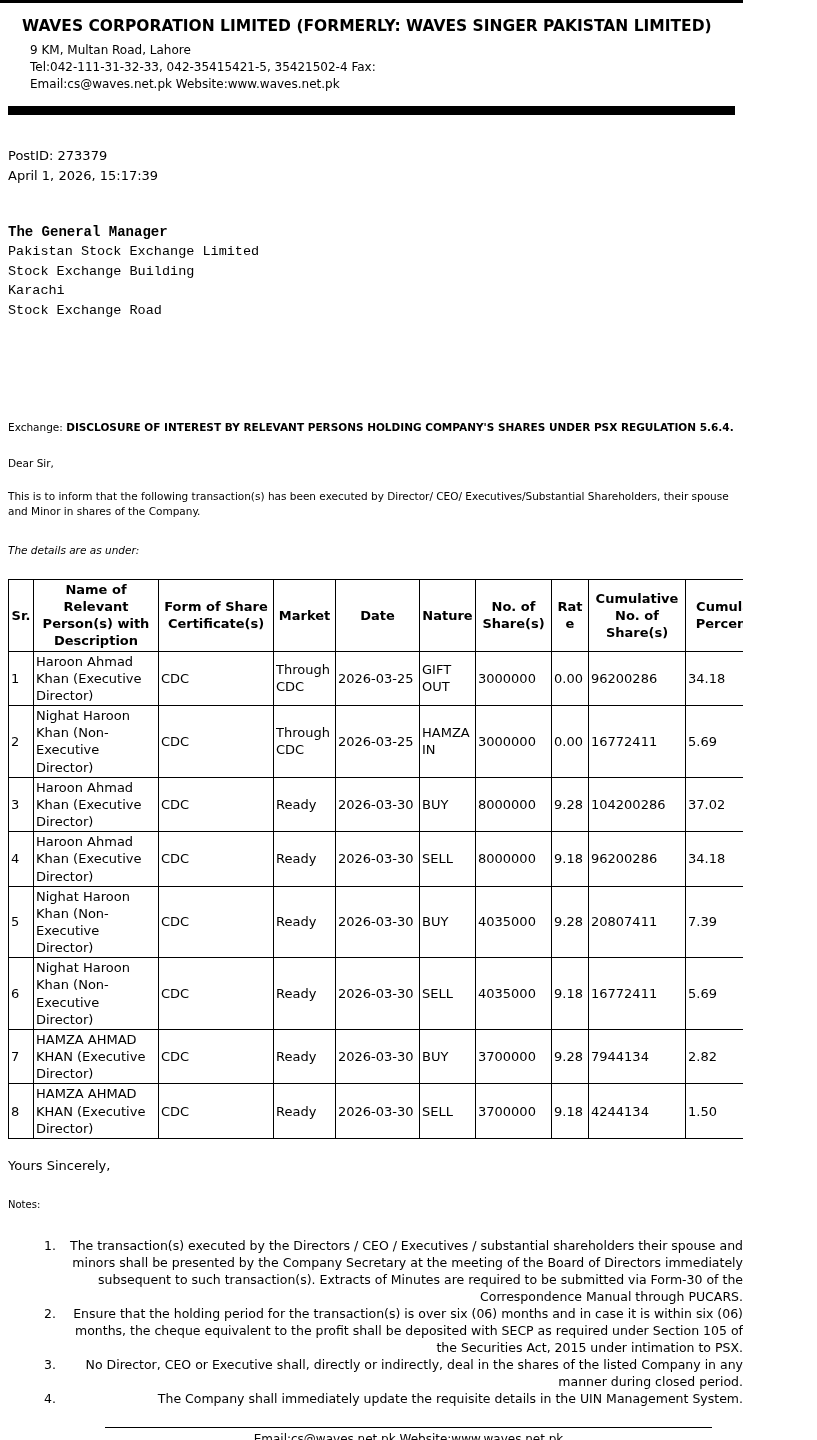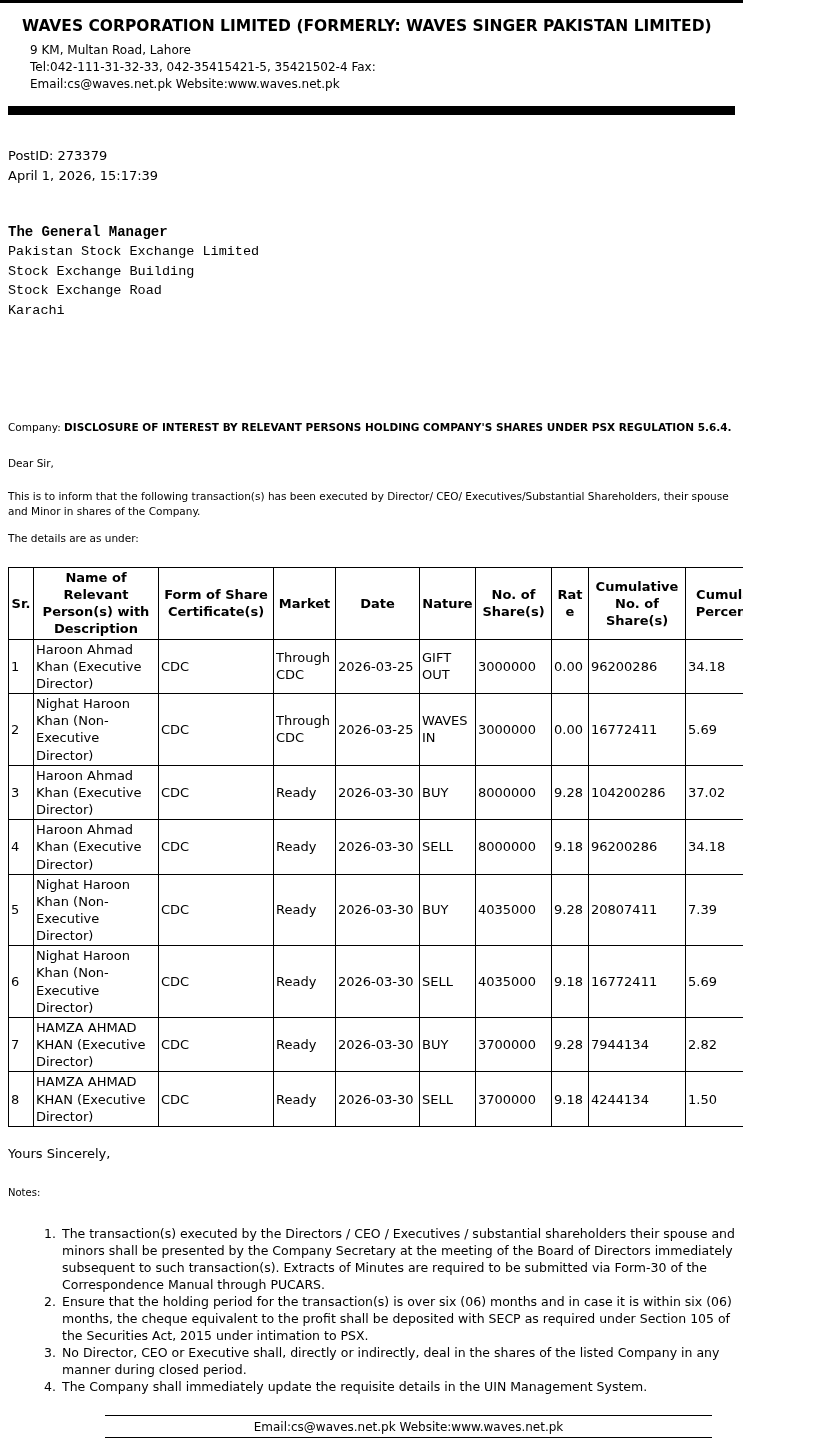--- a/index.html
+++ b/index.html
@@ -24,21 +24,21 @@
   .recipient { margin: 37px 0 0 8px; font-family: Liberation Mono, monospace; }
   .recipient-title { font-size: 14px; font-weight: bold; line-height: 19px; }
   .recipient-line { font-size: 13.5px; line-height: 19.5px; }
 
   .subject { margin: 100px 0 0 8px; font-size: 10.5px; line-height: 14px; max-width: 790px; }
   .subject b { font-weight: bold; margin-top: 44px; }
 
   .small-text { font-size: 10.5px; line-height: 15px; }
   .salutation { margin: 22px 0 0 8px; }
   .intro { margin: 18px 0 0 8px; max-width: 748px; }
-  .details-line { margin: 12px 0 0 8px; }
+  .details-line { margin: 24px 0 0 8px; font-style: italic; }
 
   table.tx-table {
     border-collapse: collapse;
     table-layout: fixed;
     width: 781px;
     margin: 21px 0 0 8px;
     font-size: 13px;
   }
   .tx-table th, .tx-table td {
     border: 1px solid #000;
@@ -55,21 +55,21 @@
   .sincerely { margin: 18px 12px 0 8px; font-size: 13px; line-height: 17px; }
   .notes-label { margin: 24px 0 0 8px; font-size: 10px; line-height: 13px; }
 
   ol.notes-list {
     margin: 26px 0 0 8px;
     padding-left: 52px;
     font-size: 12.5px;
     line-height: 17px;
     max-width: 782px;
   }
-  ol.notes-list li { padding-left: 2px; }
+  ol.notes-list li { padding-left: 2px; text-align: right; }
 
   .footer { margin-top: 20px; }
   .footer-box {
     margin-left: 105px;
     width: 607px;
     border-top: 1px solid #000;
     border-bottom: 1px solid #000;
     padding: 3px 0 2px 0;
     text-align: center;
     font-size: 12px;
@@ -96,25 +96,25 @@
 
   <section class="meta">
     <div>PostID: 273379</div>
     <div>April 1, 2026, 15:17:39</div>
   </section>
 
   <section class="recipient">
     <div class="recipient-title">The General Manager</div>
     <div class="recipient-line">Pakistan Stock Exchange Limited</div>
     <div class="recipient-line">Stock Exchange Building</div>
+    <div class="recipient-line">Karachi</div>
     <div class="recipient-line">Stock Exchange Road</div>
-    <div class="recipient-line">Karachi</div>
   </section>
 
-  <p class="subject"><span>Company:</span> <b>DISCLOSURE OF INTEREST BY RELEVANT PERSONS HOLDING COMPANY'S SHARES UNDER PSX REGULATION 5.6.4.</b></p>
+  <p class="subject"><span>Exchange:</span> <b>DISCLOSURE OF INTEREST BY RELEVANT PERSONS HOLDING COMPANY'S SHARES UNDER PSX REGULATION 5.6.4.</b></p>
 
   <p class="small-text salutation">Dear Sir,</p>
 
   <p class="small-text intro">This is to inform that the following transaction(s) has been executed by Director/ CEO/ Executives/Substantial Shareholders, their spouse and Minor in shares of the Company.</p>
 
   <p class="small-text details-line">The details are as under:</p>
 
   <table class="tx-table">
     <colgroup>
       <col style="width:25px">
@@ -154,21 +154,21 @@
           <td>0.00</td>
           <td>96200286</td>
           <td>34.18</td>
         </tr>
         <tr>
           <td>2</td>
           <td>Nighat Haroon Khan (Non-Executive Director)</td>
           <td>CDC</td>
           <td>Through CDC</td>
           <td>2026-03-25</td>
-          <td>WAVES IN</td>
+          <td>HAMZA IN</td>
           <td>3000000</td>
           <td>0.00</td>
           <td>16772411</td>
           <td>5.69</td>
         </tr>
         <tr>
           <td>3</td>
           <td>Haroon Ahmad Khan (Executive Director)</td>
           <td>CDC</td>
           <td>Ready</td>

